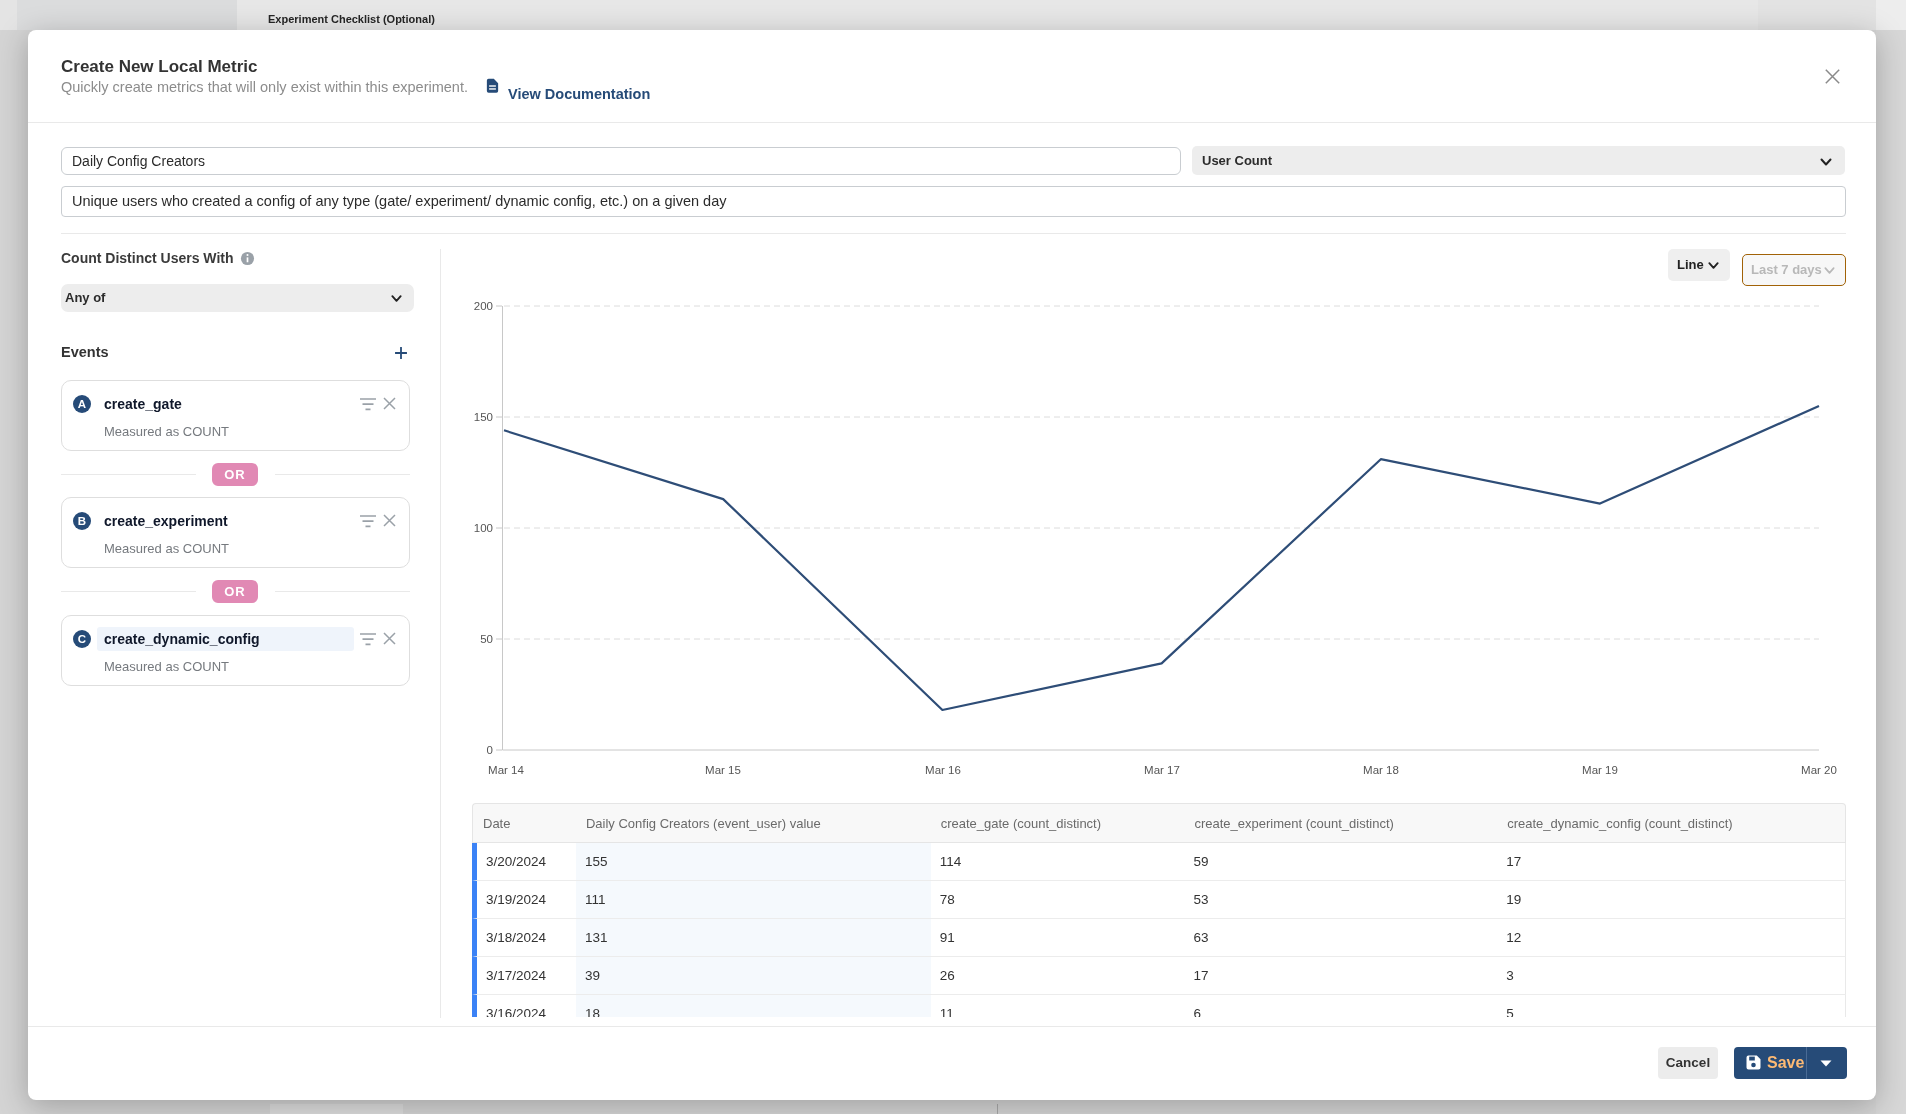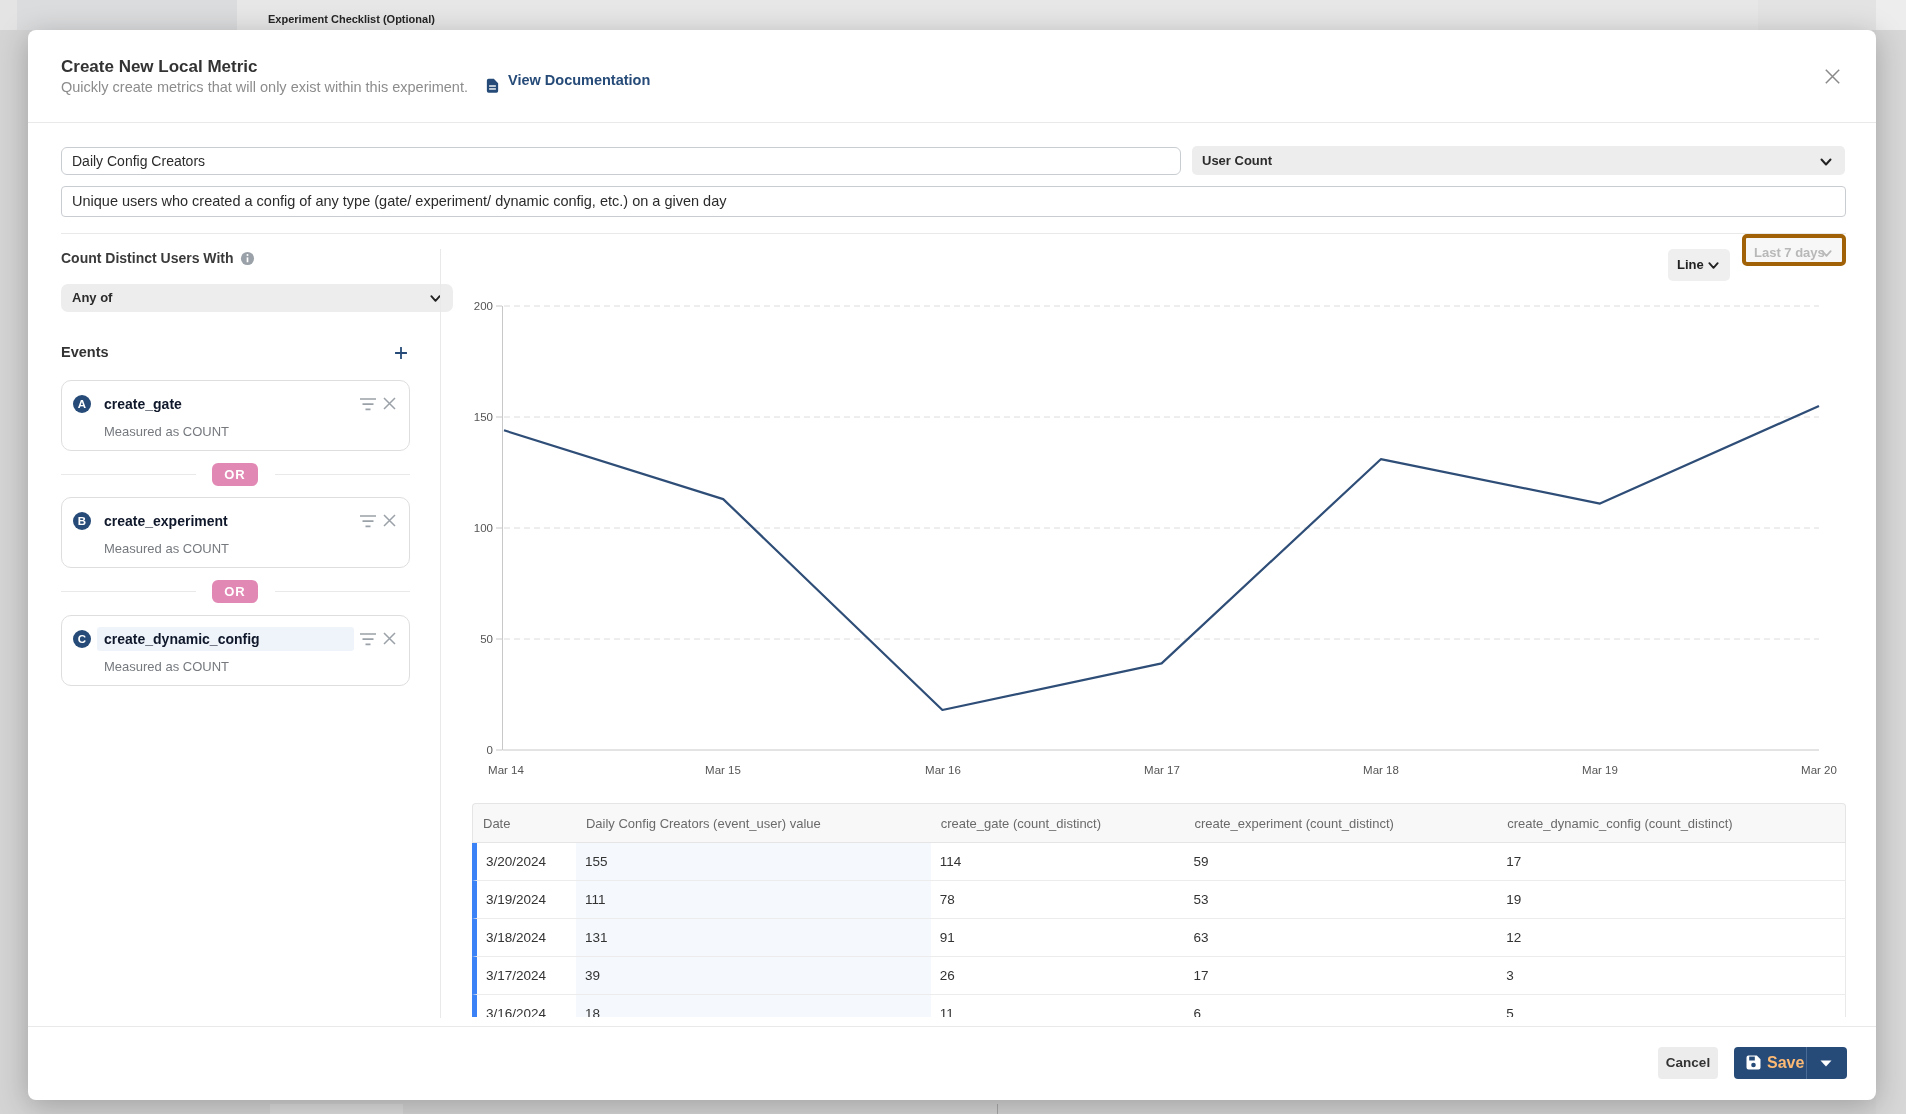--- a/index.html
+++ b/index.html
@@ -16,45 +16,45 @@
   .rightsliver { left:1876px; top:30px; width:30px; height:1084px; background:#d7d7d7; }
   .botbox { left:270px; top:1104px; width:133px; height:10px; background:#dddddd; }
   .botline { left:997px; top:1104px; width:1px; height:10px; background:#a9a9a9; }
 
   
   .modal { left:28px; top:30px; width:1848px; height:1070px; background:#ffffff; border-radius:8px; box-shadow:0 6px 30px rgba(0,0,0,0.25); }
   .modal .abs { position:absolute; }
 
   .title { left:33px; top:27px; font-size:17px; font-weight:bold; color:#333333; }
   .subtitle { left:33px; top:49px; font-size:14.5px; color:#8c8c8c; }
-  .doclink { left:480px; top:42px; font-size:14.5px; font-weight:bold; color:#264b78; }
+  .doclink { left:480px; top:56px; font-size:14.5px; font-weight:bold; color:#264b78; }
   .closex { left:1797px; top:39px; width:15px; height:15px; }
   .div1 { left:0; top:92px; width:1848px; height:1px; background:#e9e9e9; }
 
   .input1 { left:33px; top:117px; width:1120px; height:28px; border:1px solid #c9cdd1; border-radius:6px; background:#fff; font-size:14px; color:#2b2b2b; line-height:26px; padding-left:10px; }
   .sel-uc { left:1164px; top:116px; width:653px; height:29px; background:#ededed; border-radius:5px; font-size:13px; font-weight:bold; color:#2b2b2b; line-height:29px; padding-left:10px; }
   .input2 { left:33px; top:156px; width:1785px; height:31px; border:1px solid #c9cdd1; border-radius:4px; background:#fff; font-size:14.5px; color:#2b2b2b; line-height:28px; padding-left:10px; }
   .div2 { left:33px; top:203px; width:1785px; height:1px; background:#e9e9e9; }
 
   
   .cdutitle { left:33px; top:220px; font-size:14px; font-weight:bold; color:#3a3a3a; }
-  .sel-any { left:33px; top:254px; width:392px; height:28px; background:#ededed; border-radius:7px; font-size:13px; font-weight:bold; color:#2b2b2b; line-height:28px; padding-left:11px; }
+  .sel-any { left:33px; top:254px; width:353px; height:28px; background:#ededed; border-radius:7px; font-size:13px; font-weight:bold; color:#2b2b2b; line-height:28px; padding-left:4px; }
   .events { left:33px; top:314px; font-size:14.5px; font-weight:bold; color:#333; }
   .card { left:33px; width:349px; height:71px; border:1px solid #dedede; border-radius:10px; background:#fff; }
   .badge { position:absolute; left:11px; top:14px; width:18px; height:18px; border-radius:50%; background:#264b78; color:#fff; font-size:11.5px; font-weight:bold; text-align:center; line-height:18px; }
   .evname { position:absolute; left:42px; top:15px; font-size:14px; font-weight:bold; color:#0f172a; }
   .evmeas { position:absolute; left:42px; top:43px; font-size:13px; color:#75797e; }
   .orwrap { left:33px; width:349px; height:23px; }
   .orline { position:absolute; top:11px; height:1px; background:#e9e9e9; width:135px; }
   .orpill { position:absolute; left:151px; top:0; width:46px; height:23px; background:#e189b4; border-radius:6px; color:#fff; font-size:13px; font-weight:bold; text-align:center; line-height:23px; letter-spacing:1px; }
 
   .vdiv { left:412px; top:219px; width:1px; height:769px; background:#e9e9e9; }
 
   .sel-line { left:1640px; top:219px; width:62px; height:32px; background:#efefef; border-radius:5px; }
-  .sel-last { left:1714px; top:204px; width:104px; height:32px; background:#f7f7f7; border:4px solid #a16207; border-radius:5px; }
+  .sel-last { left:1714px; top:224px; width:104px; height:32px; background:#f7f7f7; border:1px solid #a16207; border-radius:5px; }
 
   .chartsvg { left:412px; top:210px; }
   .tablewrap { left:444px; top:773px; width:1376px; height:214px; overflow:hidden; }
   table { border-collapse:separate; border-spacing:0; width:1374px; font-size:13.5px; }
   th { background:#f8f8f8; color:#6a6a6a; font-weight:normal; font-size:13px; text-align:left; height:40px; padding:0 0 0 10px; border-top:1px solid #e5e5e5; border-bottom:1px solid #e5e5e5; }
   th:first-child { border-left:1px solid #e5e5e5; border-top-left-radius:4px; }
   th:last-child { border-right:1px solid #e5e5e5; border-top-right-radius:4px; }
   td { color:#333; height:38px; padding:0 0 0 9px; border-bottom:1px solid #ececec; }
   td:first-child { border-left:5px solid #3b82f6; }
   td:last-child { border-right:1px solid #e9e9e9; }

